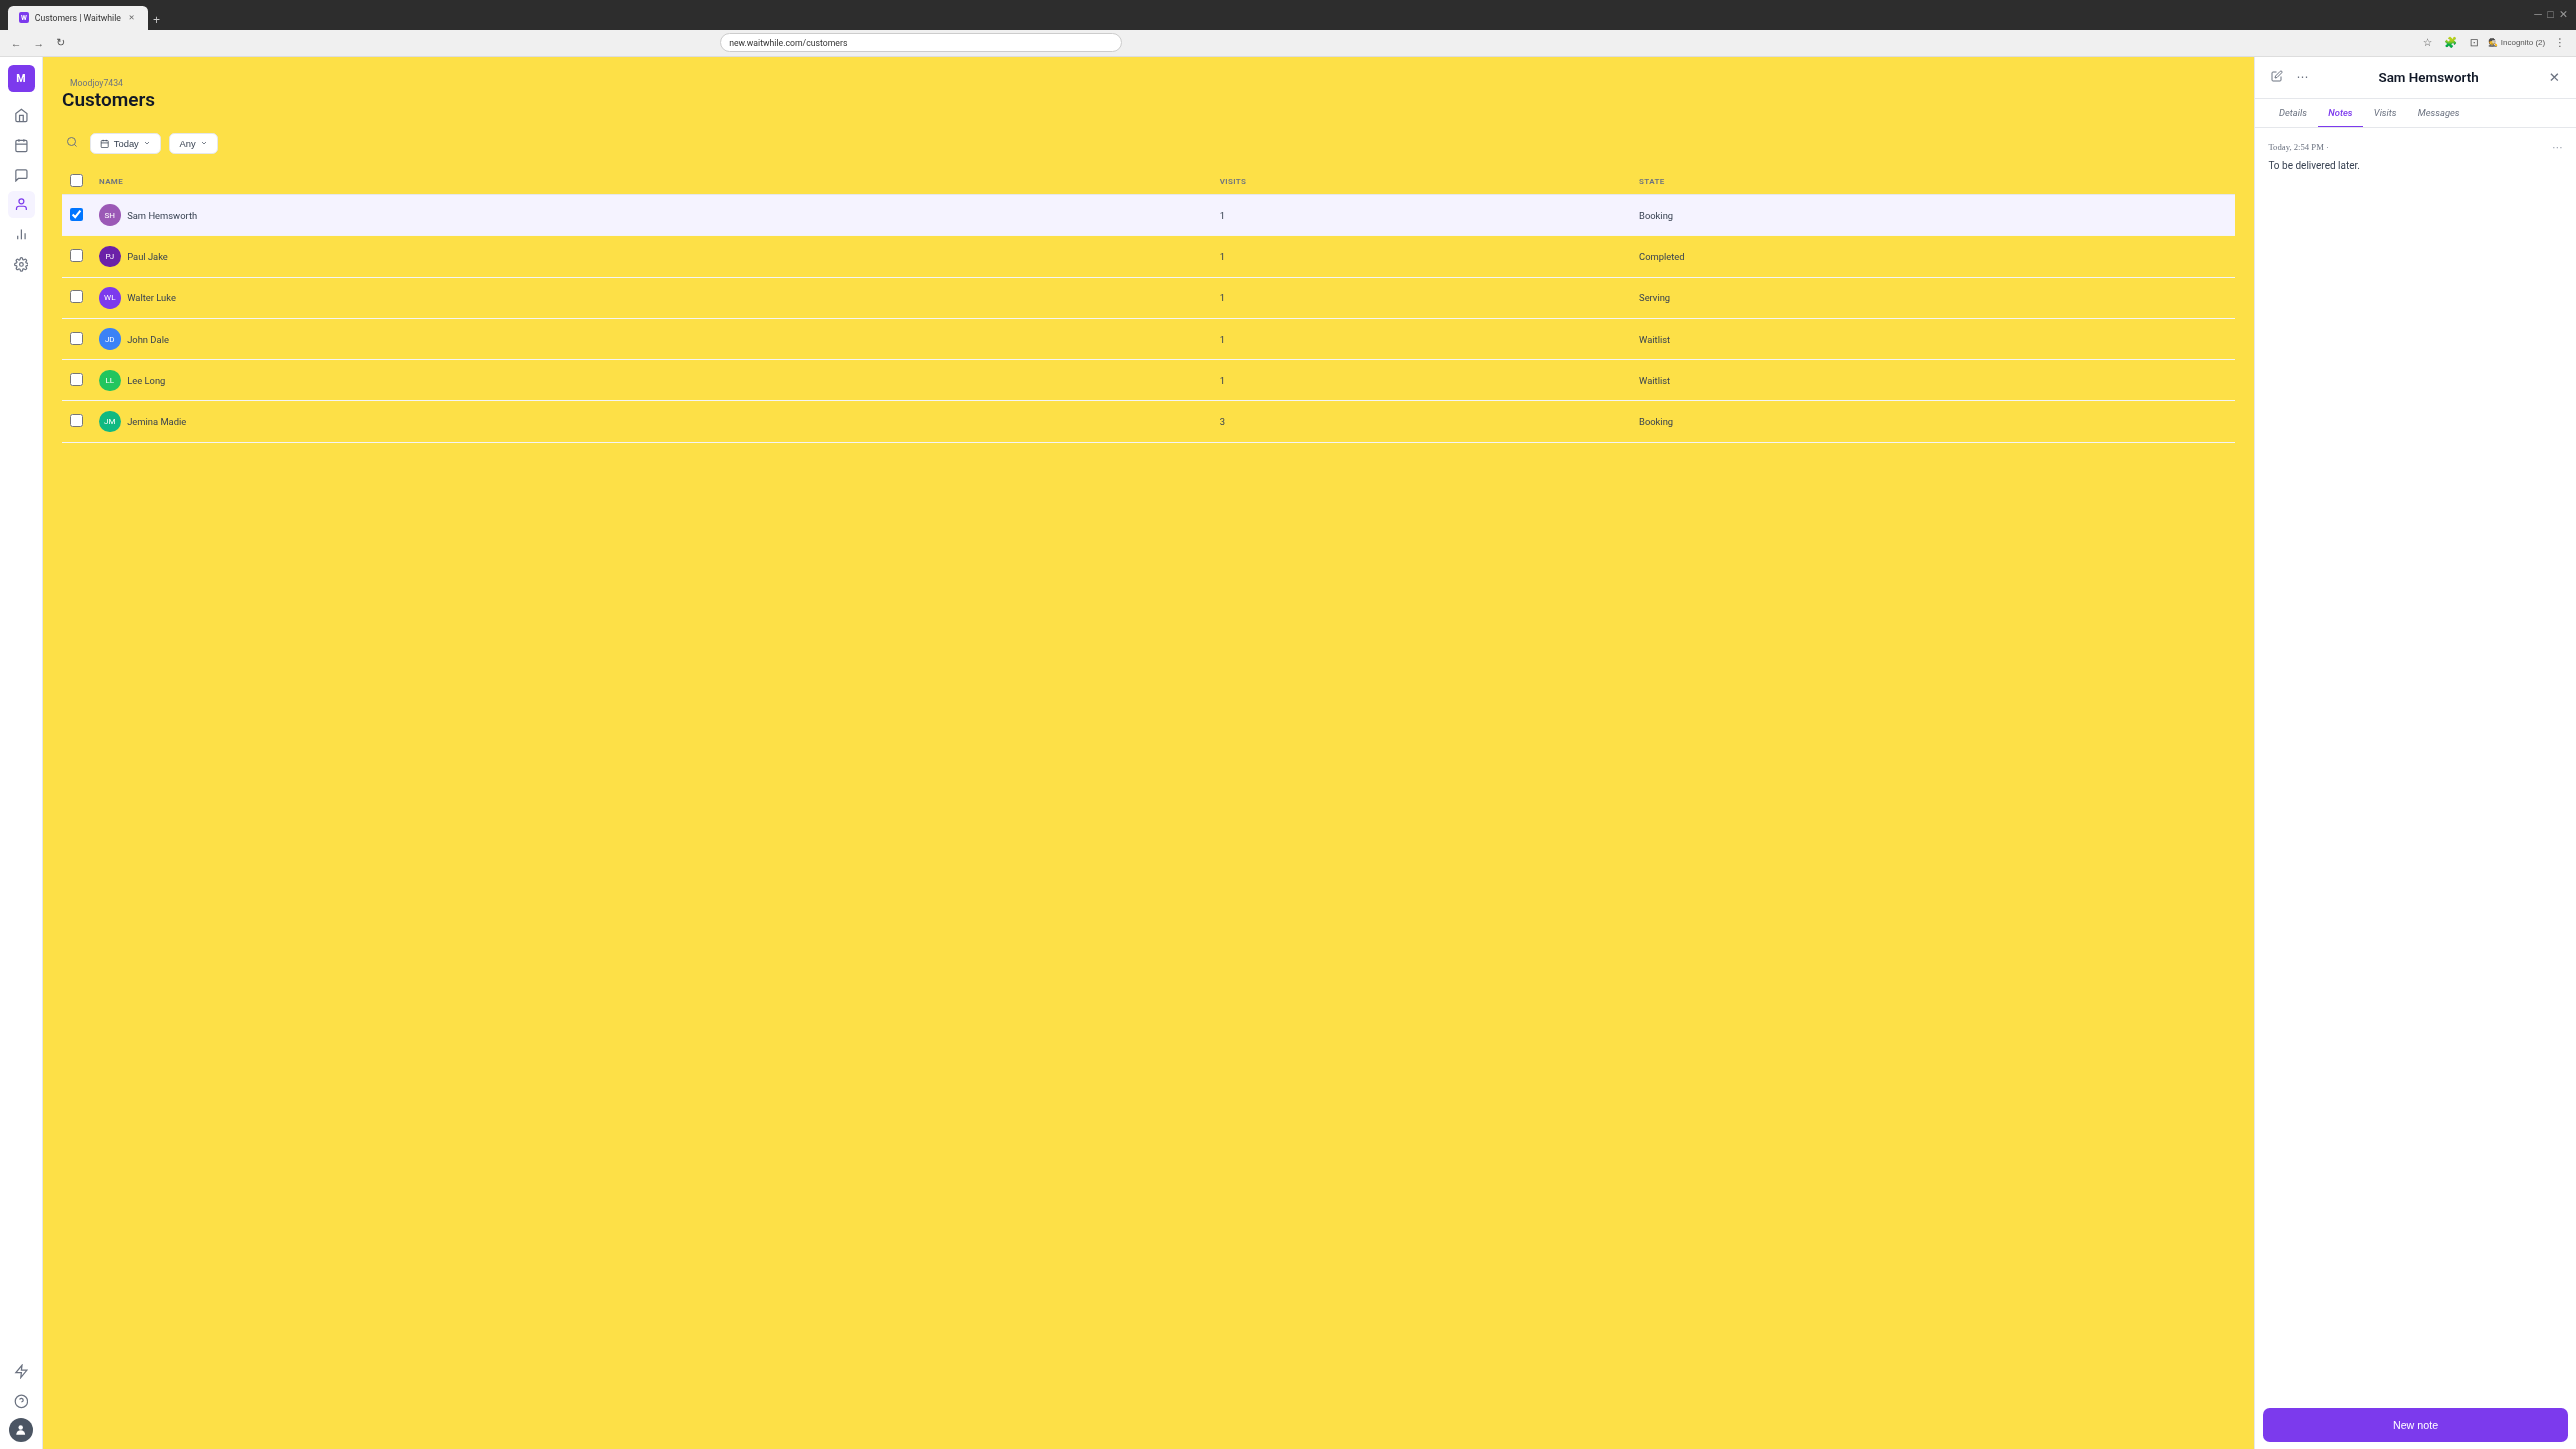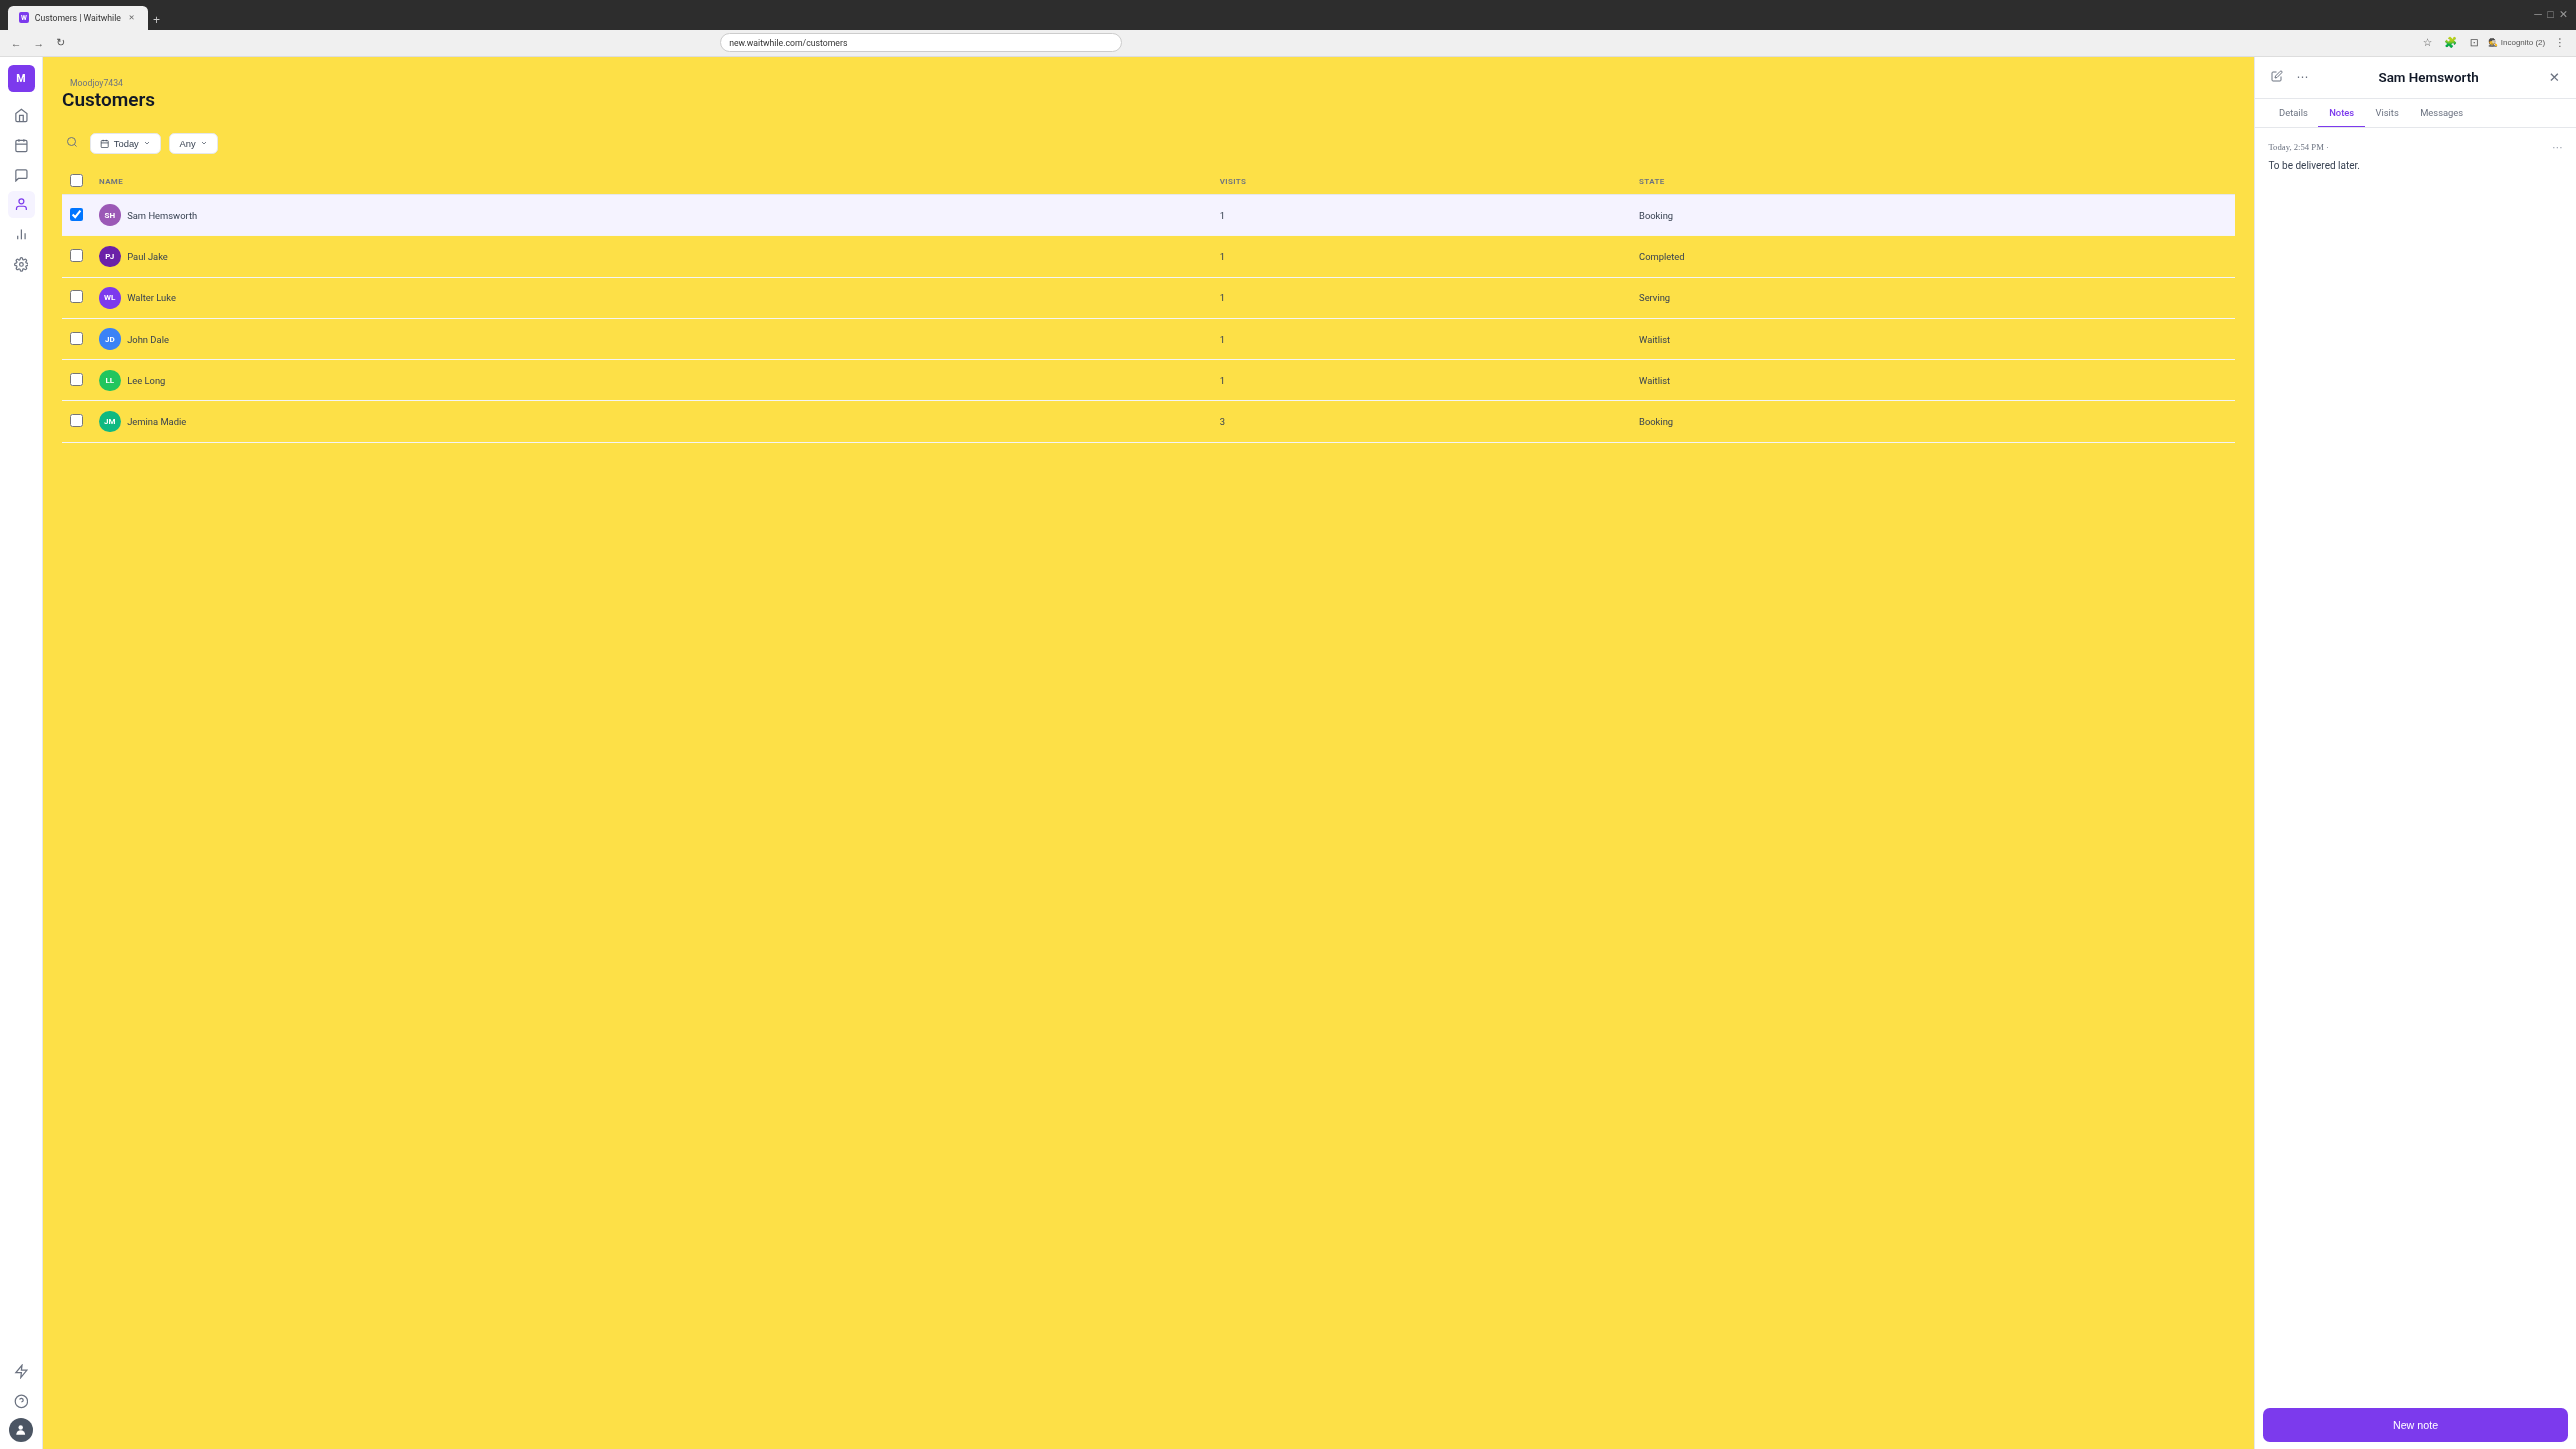--- a/index.html
+++ b/index.html
@@ -263,21 +263,21 @@
       gap: 6.7px;
     }
     .customer-avatar {
       width: 21.5px;
       height: 21.5px;
       border-radius: 50%;
       display: flex;
       align-items: center;
       justify-content: center;
       font-size: 8px;
-      font-weight: 700;
+      font-weight: 400;
       color: white;
       flex-shrink: 0;
     }
     .checkbox-cell {
       width: 20px;
     }
     .checkbox-cell input {
       cursor: pointer;
     }
     tr.selected td { background: #f5f3ff; }
@@ -320,20 +320,21 @@
       color: #6b7280;
       font-size: 13.4px;
       padding: 2.7px;
     }
 
     
     .panel-tabs {
       display: flex;
       border-bottom: 0.7px solid #e5e7eb;
       padding: 0 13.4px;
+      font-style: italic;
     }
     .panel-tab {
       padding: 8px 10.7px;
       font-size: 9.4px;
       color: #6b7280;
       cursor: pointer;
       border-bottom: 1.3px solid transparent;
       margin-bottom: -0.7px;
     }
     .panel-tab.active {

